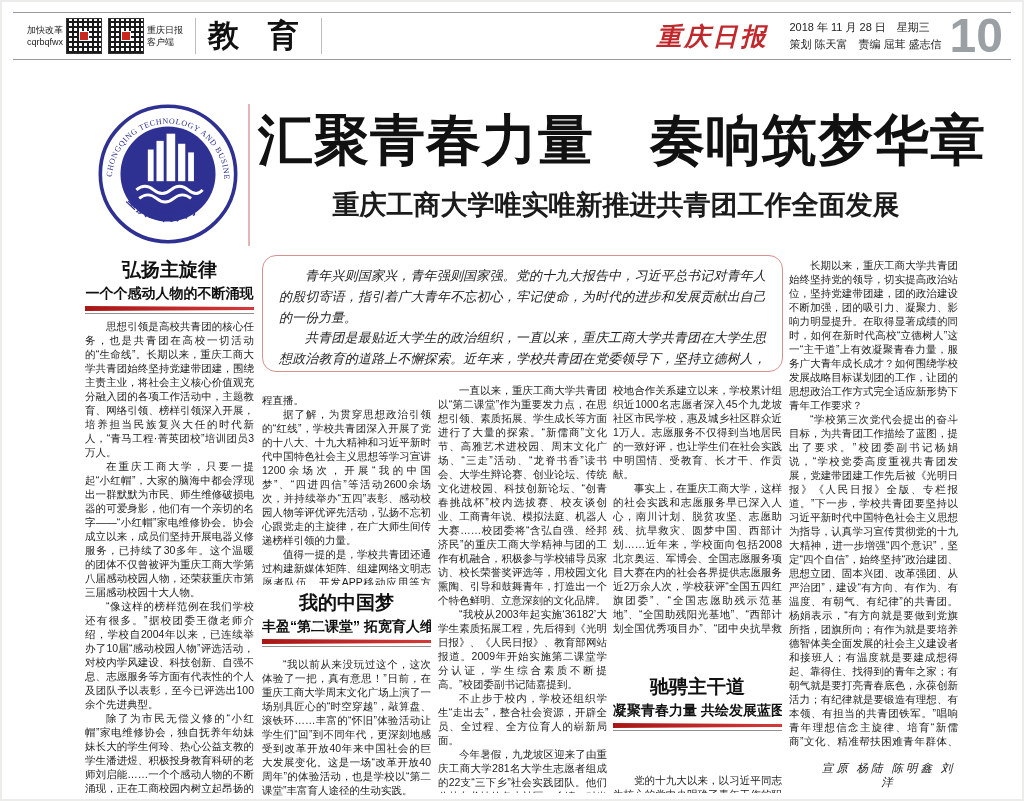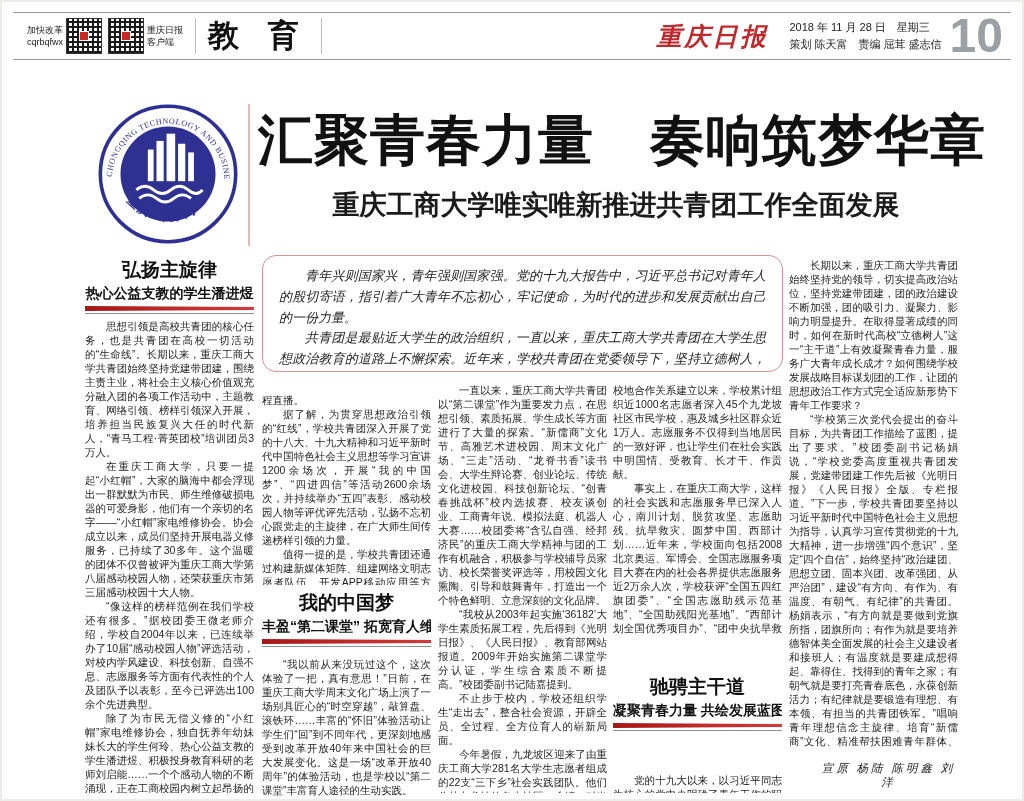--- a/index.html
+++ b/index.html
@@ -153,21 +153,21 @@
   <div class="headline-sub">重庆工商大学唯实唯新推进共青团工作全面发展</div>
 
   <div class="quote-box">
     <p>青年兴则国家兴，青年强则国家强。党的十九大报告中，习近平总书记对青年人的殷切寄语，指引着广大青年不忘初心，牢记使命，为时代的进步和发展贡献出自己的一份力量。</p>
     <p>共青团是最贴近大学生的政治组织，一直以来，重庆工商大学共青团在大学生思想政治教育的道路上不懈探索。近年来，学校共青团在党委领导下，坚持立德树人，创新举措，加快改革，充分发挥高校育人中的“生力军”作用，为把学校建设成为具有鲜明财经特色的全国知名高水平多科性大学贡献青春力量，为党的队伍输送新鲜血液和优秀青年人才。</p>
   </div>
 
   <div class="col col1">
     <div class="col-head">
       <div class="h1">弘扬主旋律</div>
-      <div class="h2">热心公益支教的学生潘进煜</div>
+      <div class="h2">一个个感动人物的不断涌现</div>
       <div class="red-bar"></div>
       <div class="gray-line"></div>
     </div>
     <p>思想引领是高校共青团的核心任务，也是共青团在高校一切活动的“生命线”。长期以来，重庆工商大学共青团始终坚持党建带团建，围绕主责主业，将社会主义核心价值观充分融入团的各项工作活动中，主题教育、网络引领、榜样引领深入开展，培养担当民族复兴大任的时代新人，“青马工程·菁英团校”培训团员3万人。</p>
     <p>在重庆工商大学，只要一提起“小红帽”，大家的脑海中都会浮现出一群默默为市民、师生维修破损电器的可爱身影，他们有一个亲切的名字——“小红帽”家电维修协会。协会成立以来，成员们坚持开展电器义修服务，已持续了30多年。这个温暖的团体不仅曾被评为重庆工商大学第八届感动校园人物，还荣获重庆市第三届感动校园十大人物。</p>
     <p>“像这样的榜样范例在我们学校还有很多。”据校团委王微老师介绍，学校自2004年以来，已连续举办了10届“感动校园人物”评选活动，对校内学风建设、科技创新、自强不息、志愿服务等方面有代表性的个人及团队予以表彰，至今已评选出100余个先进典型。</p>
     <p>除了为市民无偿义修的“小红帽”家电维修协会，独自抚养年幼妹妹长大的学生何玲、热心公益支教的学生潘进煜、积极投身教育科研的老师刘启能……一个个感动人物的不断涌现，正在工商校园内树立起昂扬的旗帜，激励和鼓舞着越来越多工商学子做有理想、有担当的时代青年。近年来，“小红帽”的事迹被《人民日报》刊登，1人被市委宣传部评为“重庆好人”，4名集体和个人获重庆市十大感动校园年度人物。去年，人民网、重庆发布还对第十届“感动校园人物”评选进行了全</p>
   </div>
 
   <div class="col col2">

